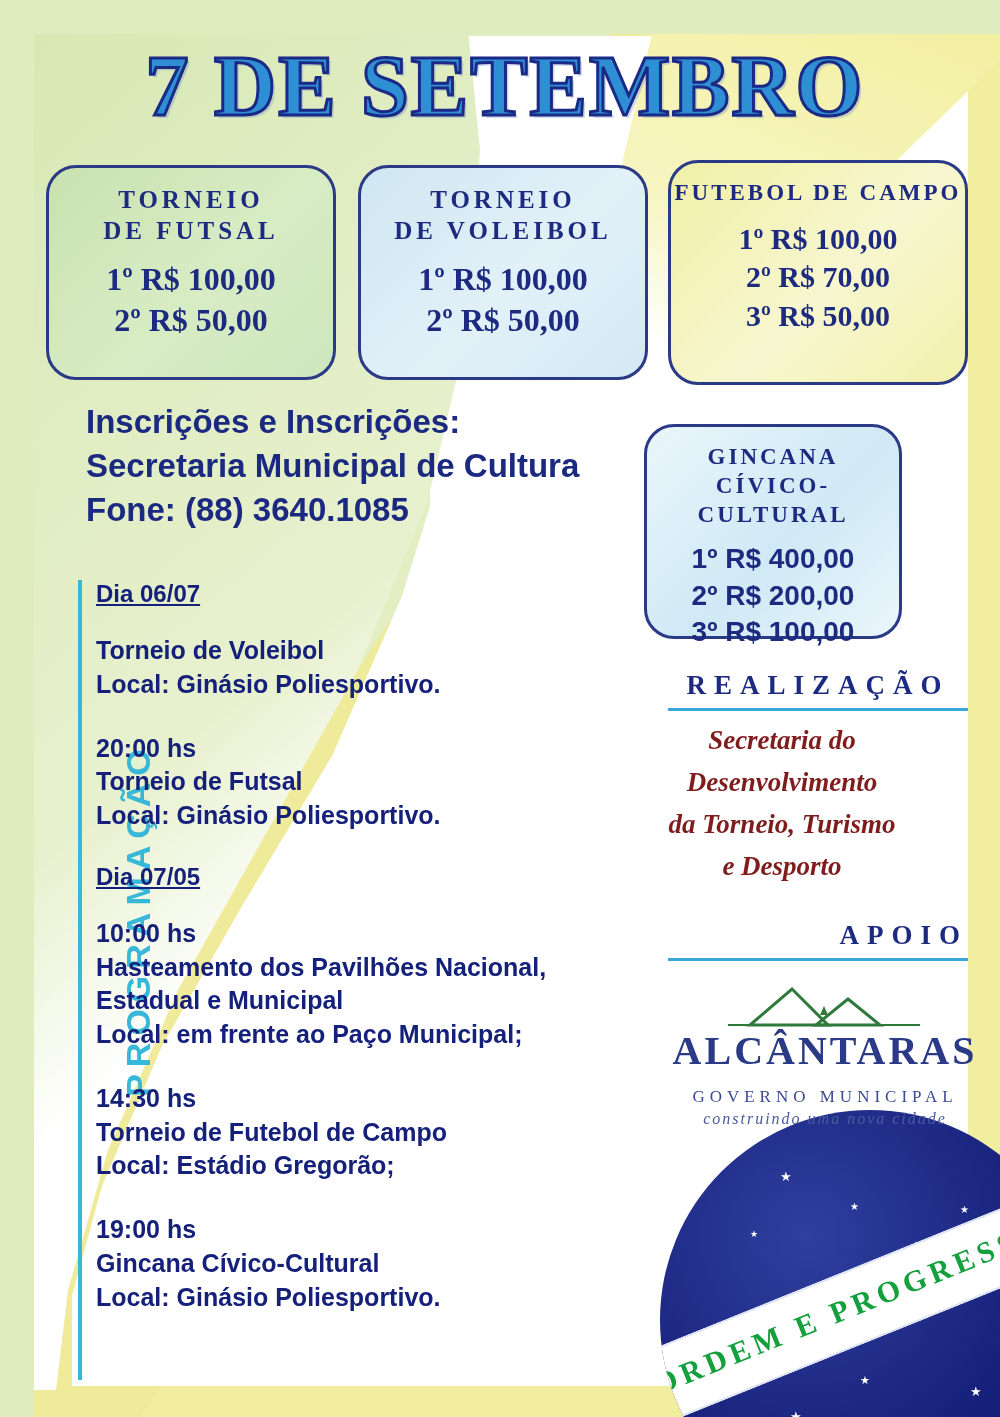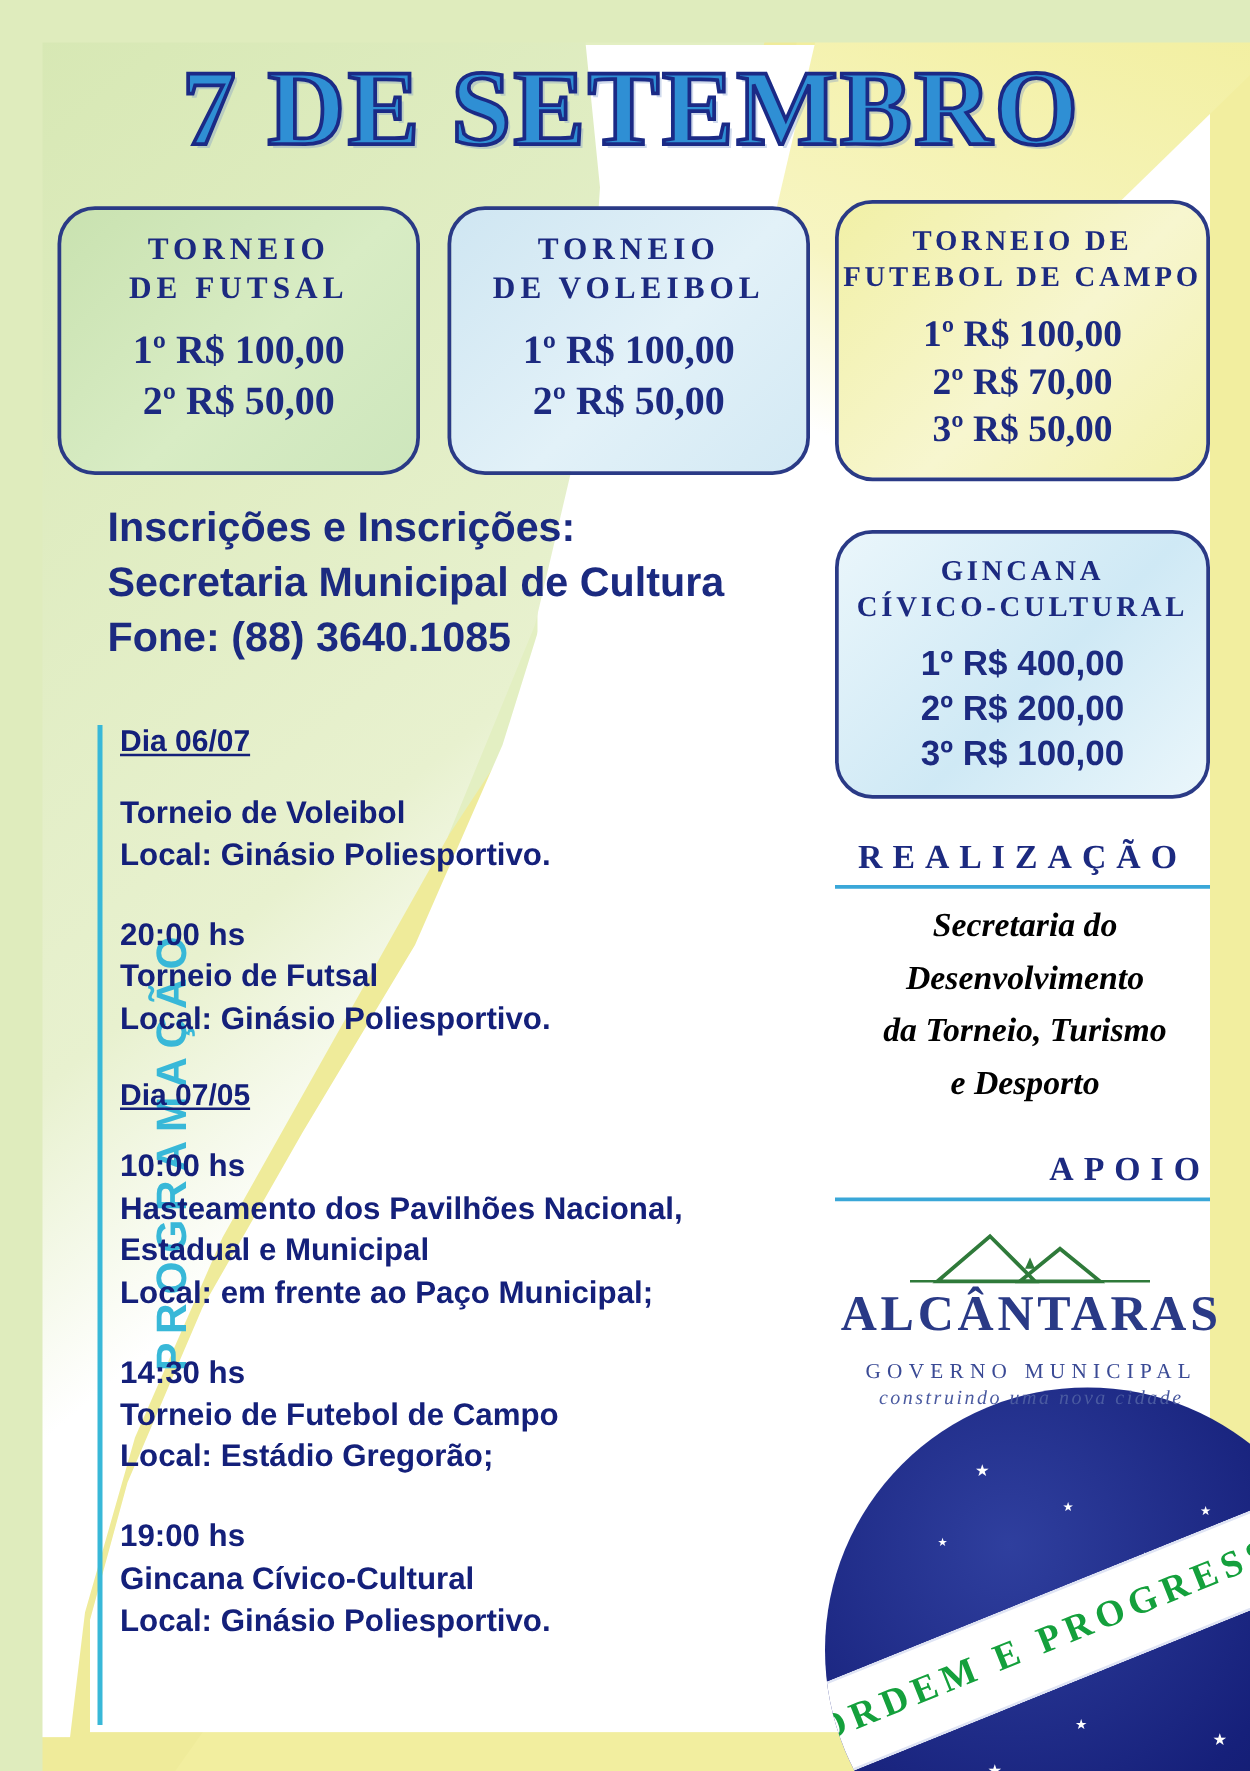--- a/index.html
+++ b/index.html
@@ -160,21 +160,21 @@
   }
   .pb-2 {
     left: 358px; top: 165px; width: 290px; height: 215px;
     background: linear-gradient(135deg, #cfe6f2 0%, #e2f1f8 55%, #d3e9f4 100%);
   }
   .pb-3 {
     left: 668px; top: 160px; width: 300px; height: 225px;
     background: linear-gradient(135deg, #f1f0a6 0%, #f7f6cf 55%, #f2f1ad 100%);
   }
   .pb-4 {
-    left: 668px; top: 424px; width: 300px; height: 215px;
+    left: 644px; top: 424px; width: 258px; height: 215px;
     background: linear-gradient(135deg, #eaf6fb 0%, #cfe9f5 55%, #eaf6fb 100%);
   }
   .pb-head {
     font-weight: bold;
     letter-spacing: 4px;
     font-size: 25px;
     line-height: 1.25;
     margin-top: 16px;
   }
   .pb-head.small { font-size: 23px; letter-spacing: 3px; }
@@ -254,29 +254,29 @@
   }
   .sec-rule {
     position: absolute;
     height: 3px;
     background: #3aa7d8;
   }
   .realiz-head { left: 668px; top: 670px; width: 300px; }
   .realiz-rule { left: 668px; top: 708px; width: 300px; }
   .realiz-body {
     position: absolute;
-    left: 660px; top: 720px;
+    left: 622px; top: 720px;
     width: 320px;
     text-align: center;
     font-family: "Liberation Serif", serif;
     font-style: italic;
     font-weight: bold;
     font-size: 27px;
     line-height: 1.55;
-    color: #000000;
+    color: #7f1d1d;
   }
   .apoio-head { left: 668px; top: 920px; width: 300px; text-align: right; }
   .apoio-rule { left: 668px; top: 958px; width: 300px; }
 
   .logo-wrap {
     position: absolute;
     left: 660px; top: 975px;
     width: 330px;
     text-align: center;
   }
@@ -363,21 +363,20 @@
         <div>DE VOLEIBOL</div>
       </div>
       <div class="pb-lines">
         <div>1º  R$ 100,00</div>
         <div>2º  R$ 50,00</div>
       </div>
     </div>
 
     <div class="prize-box pb-3">
       <div class="pb-head small">
-        <div>TORNEIO DE</div>
         <div>FUTEBOL DE CAMPO</div>
       </div>
       <div class="pb-lines tight">
         <div>1º  R$ 100,00</div>
         <div>2º  R$ 70,00</div>
         <div>3º  R$ 50,00</div>
       </div>
     </div>
 
     <div class="prize-box pb-4">

